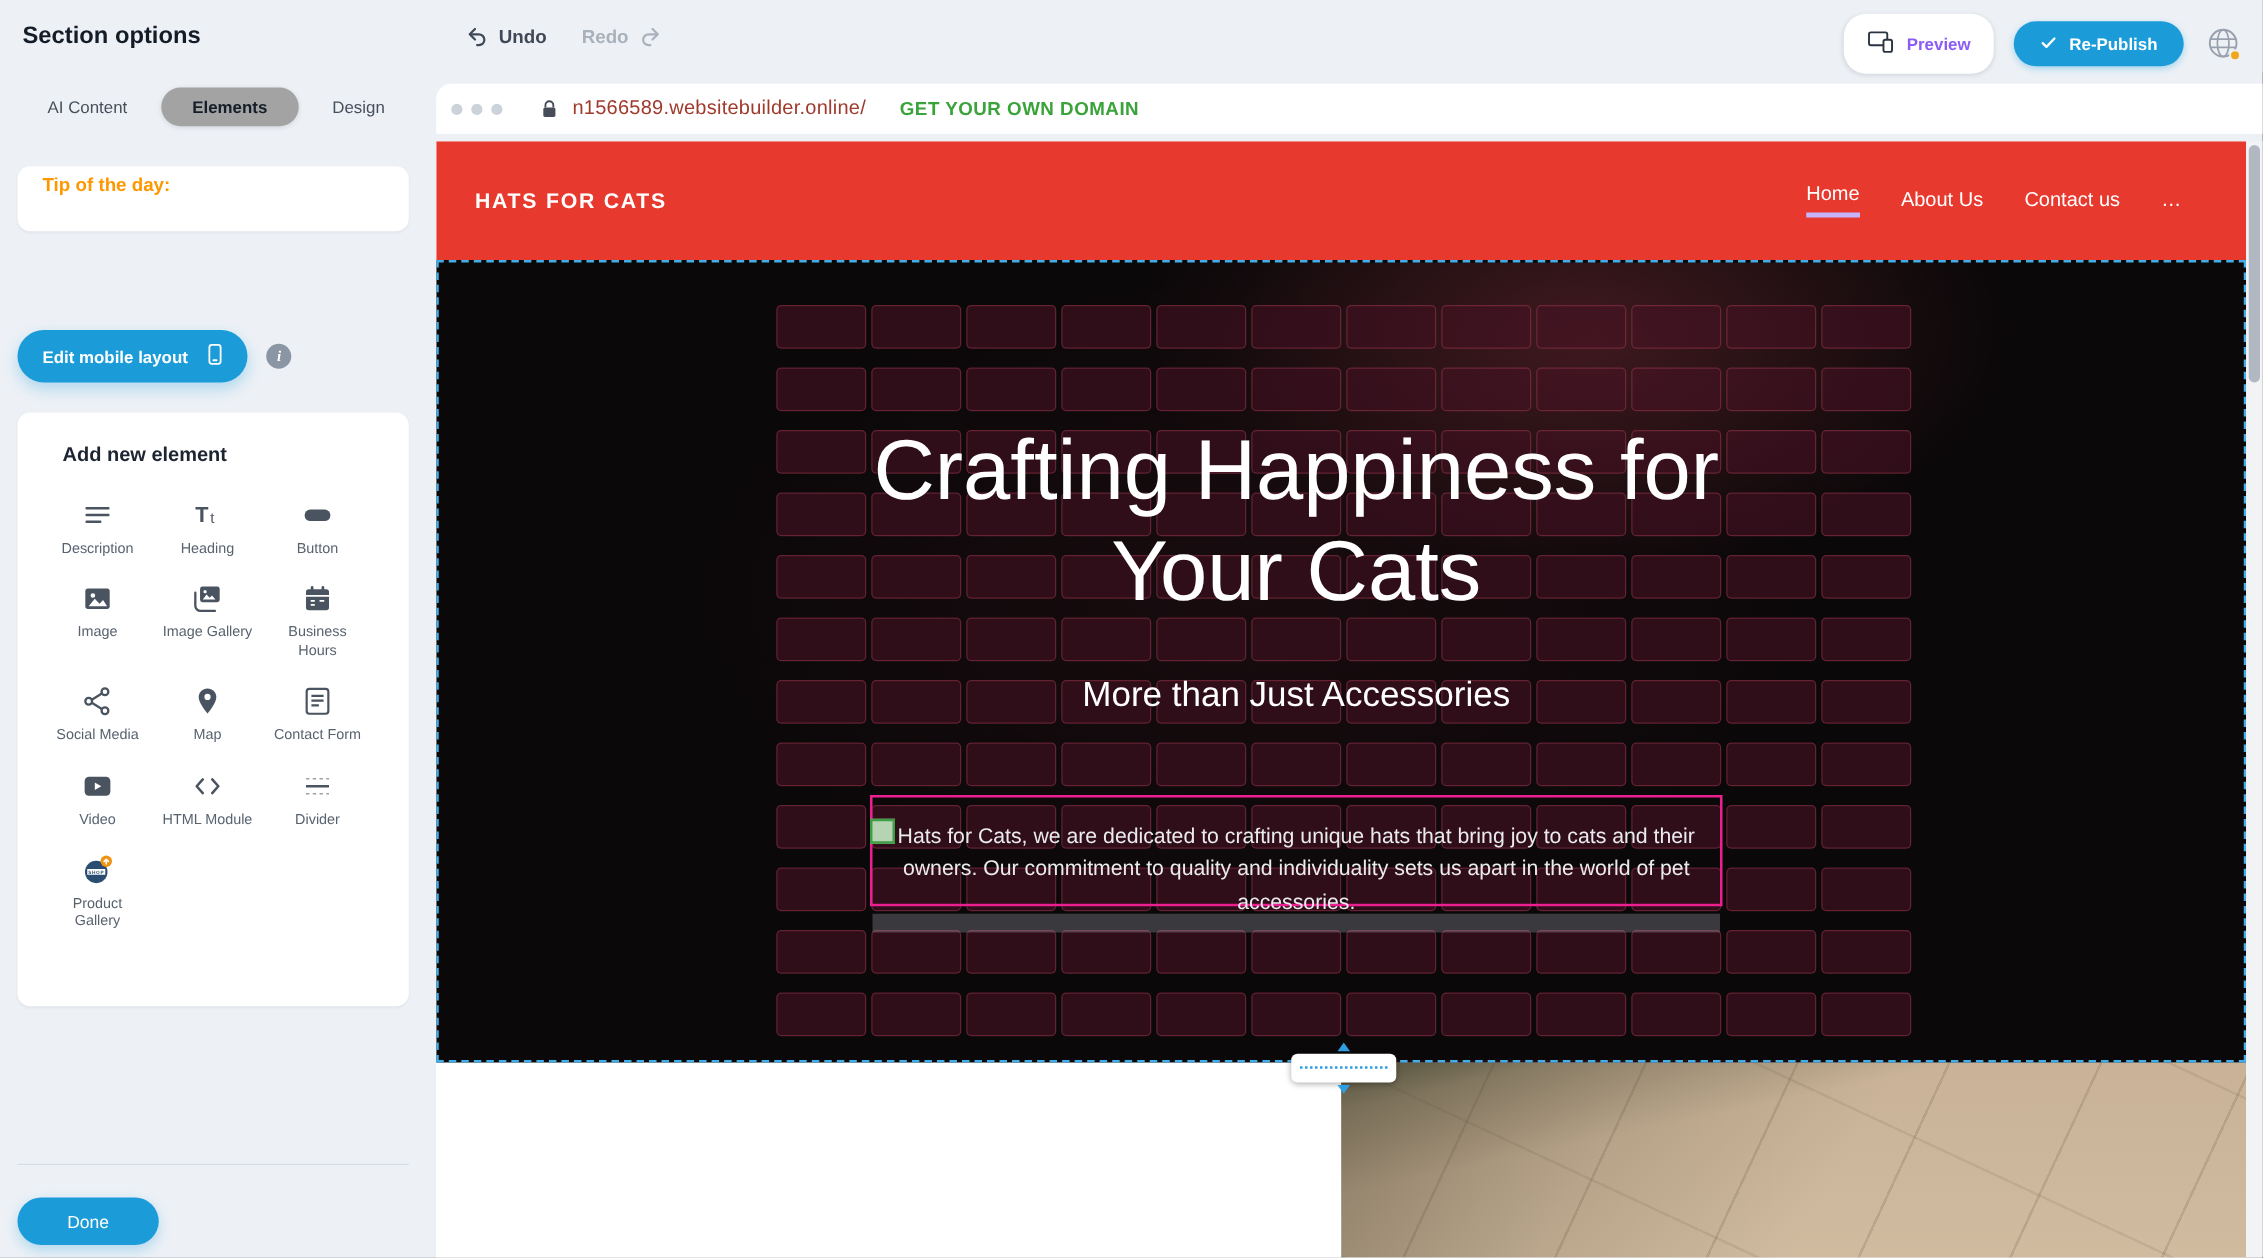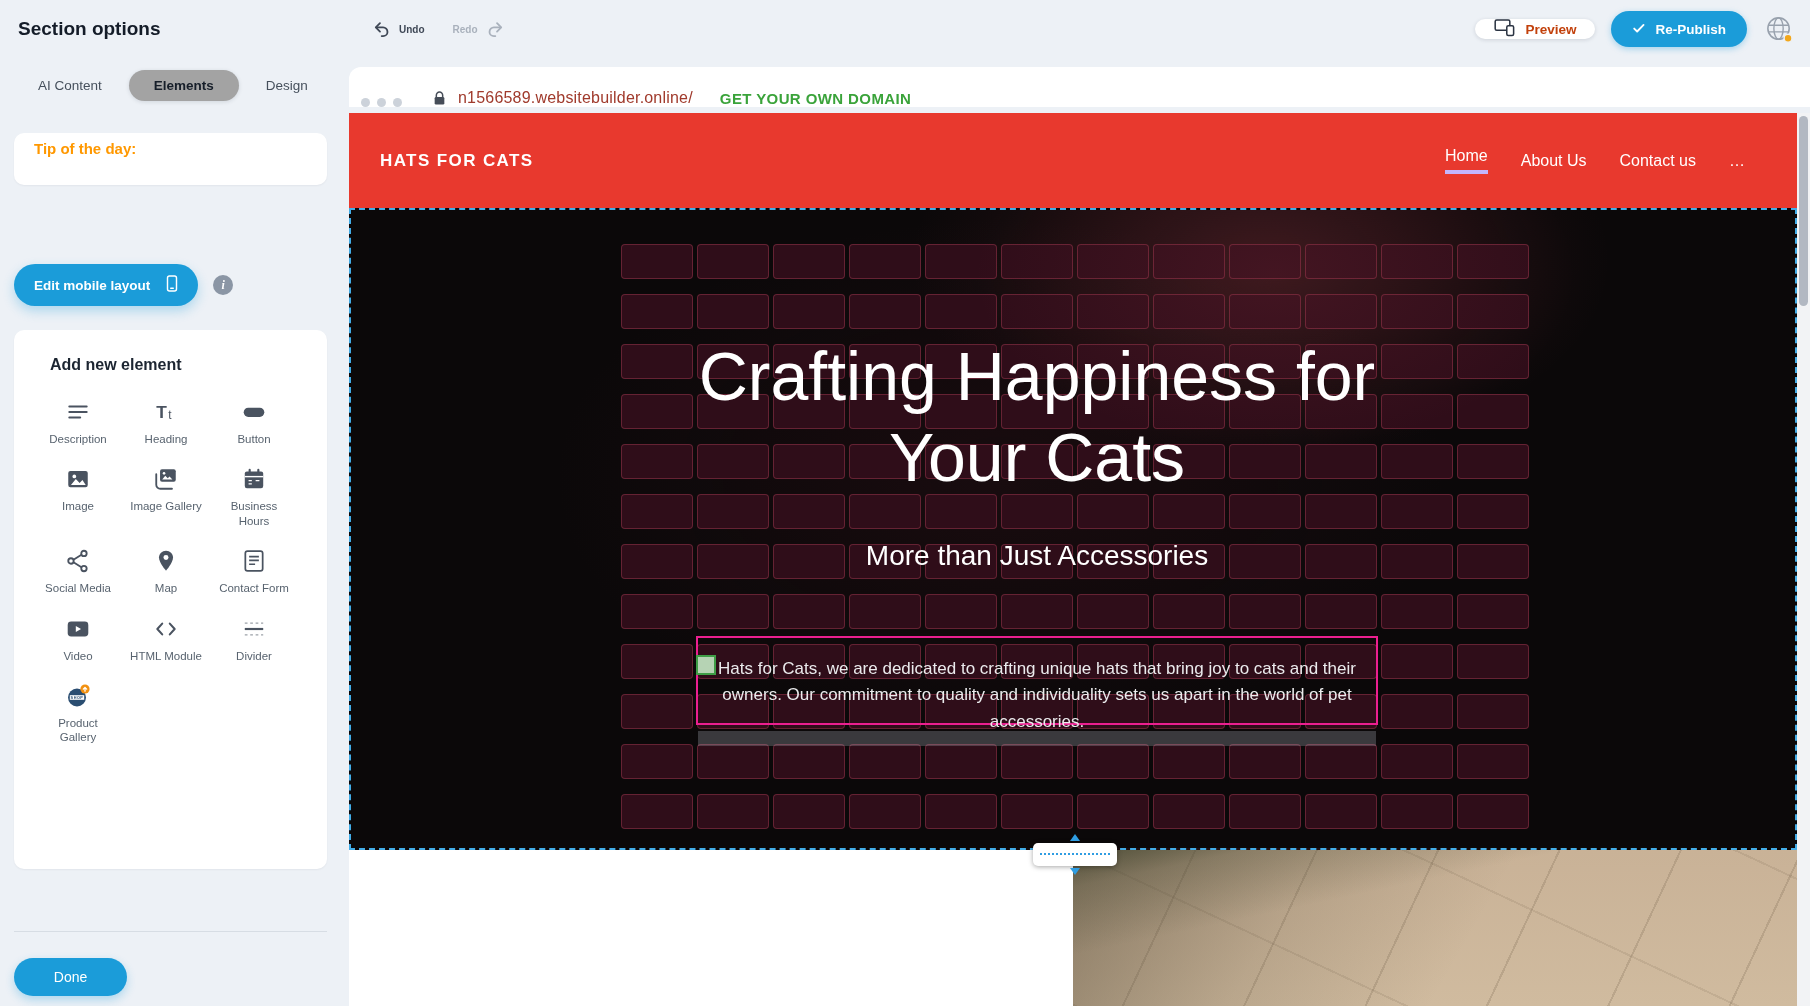--- a/index.html
+++ b/index.html
@@ -2,53 +2,53 @@
 <html><head>
 <meta charset="utf-8">
 <style>
 *{margin:0;padding:0;box-sizing:border-box}
 html,body{width:1810px;height:1006px;overflow:hidden;background:#edf1f6;font-family:"Liberation Sans",sans-serif}
 
 
 .topbar{position:absolute;left:0;top:0;width:100%;height:58px;background:#edf1f6;z-index:50}
 .topbar-title{position:absolute;left:18px;top:0;line-height:58px;font-size:19px;font-weight:700;color:#141c28}
 .history{position:absolute;left:372px;top:0;height:58px;display:flex;align-items:center;gap:28px}
-.hist-btn{display:flex;align-items:center;gap:8px;font-size:10px;font-weight:700;color:#3f4856;cursor:pointer}
+.hist-btn{display:flex;align-items:center;gap:8px;font-size:15px;font-weight:700;color:#3f4856;cursor:pointer}
 .hist-btn.disabled{color:#a9b1bc}
 .hist-icon{display:flex;align-items:center}
 .hist-icon.flip{transform:scaleX(-1)}
 .top-right{position:absolute;right:14px;top:11px;display:flex;align-items:center;gap:16px}
-.btn-preview{display:flex;align-items:center;gap:10px;height:20px;padding:0 19px;background:#fff;border-radius:18px;font-size:13.5px;font-weight:700;color:#c2410c;box-shadow:0 1px 4px rgba(20,30,50,.14);cursor:pointer}
+.btn-preview{display:flex;align-items:center;gap:10px;height:48px;padding:0 19px;background:#fff;border-radius:18px;font-size:13.5px;font-weight:700;color:#8b5cf6;box-shadow:0 1px 4px rgba(20,30,50,.14);cursor:pointer}
 .btn-republish{display:flex;align-items:center;gap:9px;height:36px;padding:0 21px;background:#1b9cd9;border-radius:18px;font-size:13.5px;font-weight:700;color:#fff;cursor:pointer;box-shadow:0 2px 6px rgba(27,156,217,.35)}
 .globe-wrap{width:33px;height:33px;cursor:pointer}
 
 
 .sidebar{position:absolute;left:0;top:58px;width:349px;bottom:0;background:#edf1f6}
 .tabs{position:absolute;left:38px;top:12px;display:flex;align-items:center;gap:27px}
 .tab{font-size:13.5px;font-weight:500;color:#46505c;cursor:pointer}
 .tab.active{background:#a3a3a3;border-radius:17px;padding:8px 25px;font-weight:700;color:#161e29;box-shadow:0 1px 4px rgba(25,35,55,.13)}
 .tip-card{position:absolute;left:14px;top:75px;width:313px;border-radius:10px;background:#fff;padding:7px 20px 19px;box-shadow:0 1px 2px rgba(16,24,40,.05)}
 .tip-heading{font-size:15px;font-weight:700;color:#ff9800;margin-bottom:9px}
 .tip-body{font-size:12.5px;color:#5d6a78;line-height:1.55}
 .mobile-row{position:absolute;left:14px;top:206px;display:flex;align-items:center;gap:15px}
 .btn-mobile{display:flex;align-items:center;gap:13px;height:42px;padding:0 17px 0 20px;border-radius:26px;background:#1b9cd9;color:#fff;font-size:13.5px;font-weight:700;box-shadow:0 5px 12px rgba(27,156,217,.30);cursor:pointer}
 .info-dot{width:20px;height:20px;border-radius:50%;background:#8b96a5;color:#fff;font-size:12px;font-weight:700;font-style:italic;font-family:"Liberation Serif",serif;display:flex;align-items:center;justify-content:center;cursor:pointer}
-.elements-card{position:absolute;left:14px;top:272px;width:313px;height:539px;background:#fff;border-radius:10px;padding-top:26px;box-shadow:0 1px 2px rgba(16,24,40,.05)}
+.elements-card{position:absolute;left:14px;top:272px;width:313px;height:475px;background:#fff;border-radius:10px;padding-top:26px;box-shadow:0 1px 2px rgba(16,24,40,.05)}
 .elements-title{margin-left:36px;font-size:16px;font-weight:600;color:#1c2531}
 .pal-grid{margin:20px 0 0 20px;display:grid;grid-template-columns:repeat(3,88px);row-gap:10px}
 .pal-item{display:flex;flex-direction:column;align-items:center;gap:7px;padding:5px 0;cursor:pointer}
 .pal-icon{width:26px;height:26px}
 .pal-icon svg{width:100%;height:100%;display:block}
 .pal-label{font-size:11.5px;color:#58636f;text-align:center;line-height:1.25;max-width:76px}
 .sidebar-divider{position:absolute;left:14px;top:873px;width:313px;height:1px;background:#d7dde4}
 .btn-done{position:absolute;left:14px;top:900px;width:113px;height:38px;border-radius:19px;background:#1b9cd9;color:#fff;font-size:14px;font-weight:400;display:flex;align-items:center;justify-content:center;cursor:pointer;box-shadow:0 4px 10px rgba(27,156,217,.3)}
 
 
 .browser{position:absolute;left:349px;top:67px;right:0;bottom:0}
-.chrome{position:absolute;top:0;left:0;right:0;height:40px;background:#fff;border-radius:12px 0 0 0;display:flex;align-items:flex-end}
+.chrome{position:absolute;top:0;left:0;right:0;height:40px;background:#fff;border-radius:12px 0 0 0;display:flex;align-items:center}
 .win-dots{display:flex;gap:7px;padding-left:12px}
 .dot{width:9px;height:9px;border-radius:50%;background:#ccd2da}
 .lock-wrap{margin-left:30px;display:flex;align-items:center}
 .url-text{margin-left:11px;font-size:16px;font-weight:500;color:#a03a2c;letter-spacing:.2px}
 .domain-cta{margin-left:27px;font-size:15px;font-weight:700;color:#3aa33a;letter-spacing:.4px;cursor:pointer}
 .page{position:absolute;top:46px;left:0;right:13px;bottom:0;background:#fff;overflow:hidden}
 
 .site-header{position:relative;height:95px;background:#e8392e}
 .site-logo{position:absolute;left:31px;top:50%;transform:translateY(-50%);color:#fff;font-size:17px;font-weight:800;letter-spacing:1.4px;cursor:pointer}
 .site-nav{position:absolute;right:52px;top:0;height:100%;display:flex;align-items:center;gap:33px}

